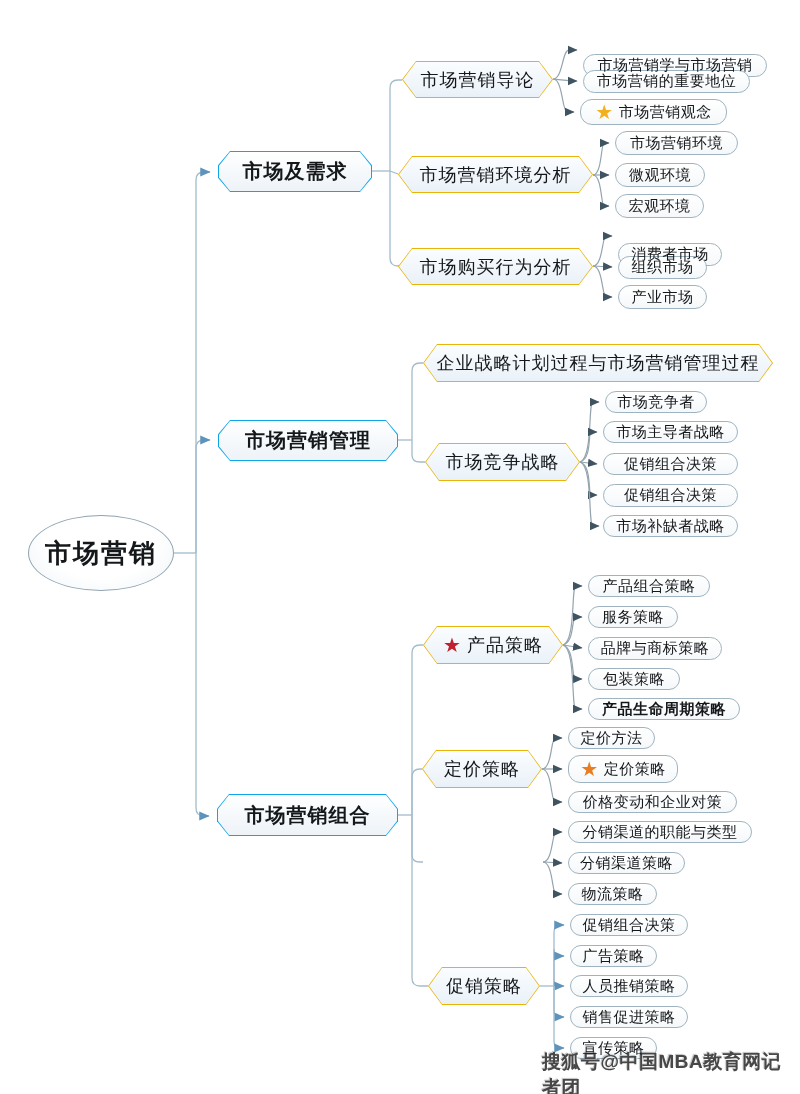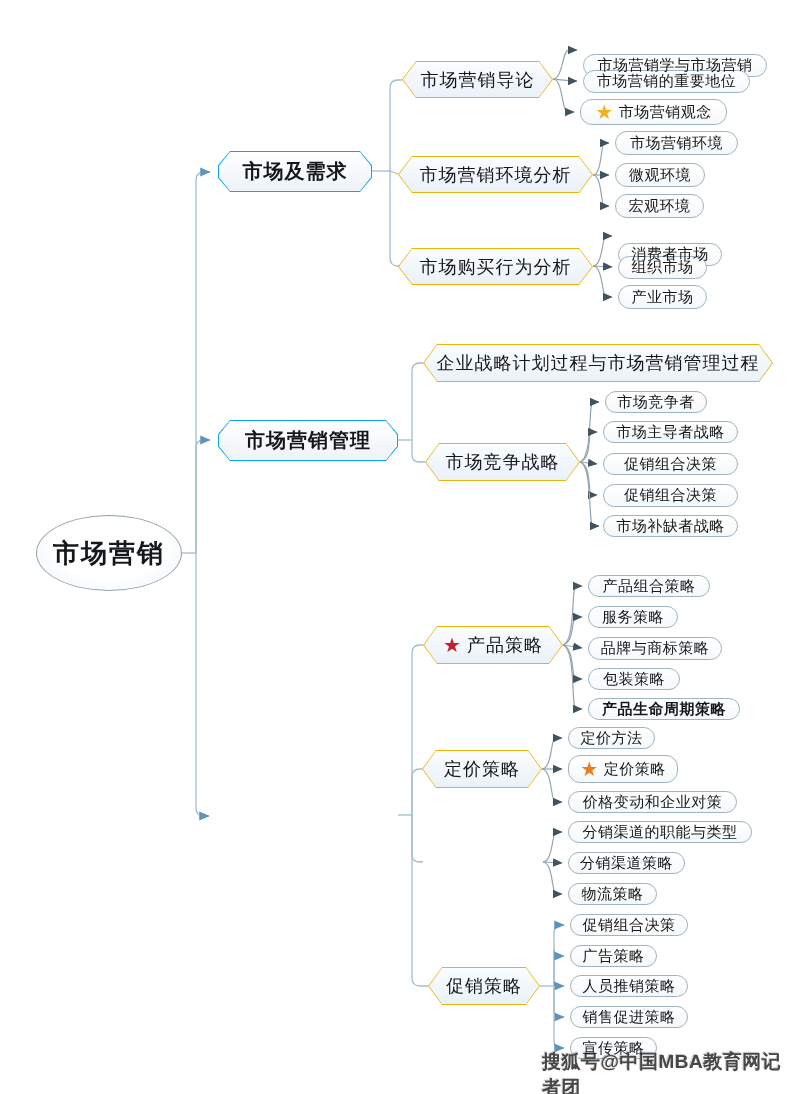--- a/index.html
+++ b/index.html
@@ -113,29 +113,32 @@
     <g fill="none" stroke="#A2BCCC" stroke-width="1.3">
       <path d="M 540 986 L 554 986"></path>
       <path d="M 554 986 L 554 933 Q 554 925 560 925 L 564 925" marker-end="url(#ab)"></path>
       <path d="M 554 986 L 554 949 Q 554 956 560 956 L 564 956" marker-end="url(#ab)"></path>
       <path d="M 554 986 L 564 986" marker-end="url(#ab)"></path>
       <path d="M 554 986 L 554 1010 Q 554 1017 560 1017 L 564 1017" marker-end="url(#ab)"></path>
       <path d="M 554 986 L 554 1041 Q 554 1048 560 1048 L 564 1048" marker-end="url(#ab)"></path>
     </g>
   </svg>
 
-  <div class="node ellipse" style="left:36px;top:515px;width:146px;height:76px;">
+  <div class="node ellipse" style="left:28px;top:515px;width:146px;height:76px;">
     <span>市场营销</span>
   </div>
 
   <div class="node oct" style="left:218px;top:151px;width:154px;height:41px;">
     <span>市场及需求</span>
   </div>
   <div class="node oct" style="left:218px;top:420px;width:180px;height:41px;">
     <span>市场营销管理</span>
+  </div>
+  <div class="node oct" style="left:217px;top:794px;width:181px;height:42px;">
+    <span>市场营销组合</span>
   </div>
 
   <div class="node hex" style="left:402px;top:61px;width:151px;height:37px;">
     <span>市场营销导论</span>
   </div>
   <div class="node hex" style="left:398px;top:156px;width:195px;height:37px;">
     <span>市场营销环境分析</span>
   </div>
   <div class="node hex" style="left:398px;top:248px;width:195px;height:37px;">
     <span>市场购买行为分析</span>

